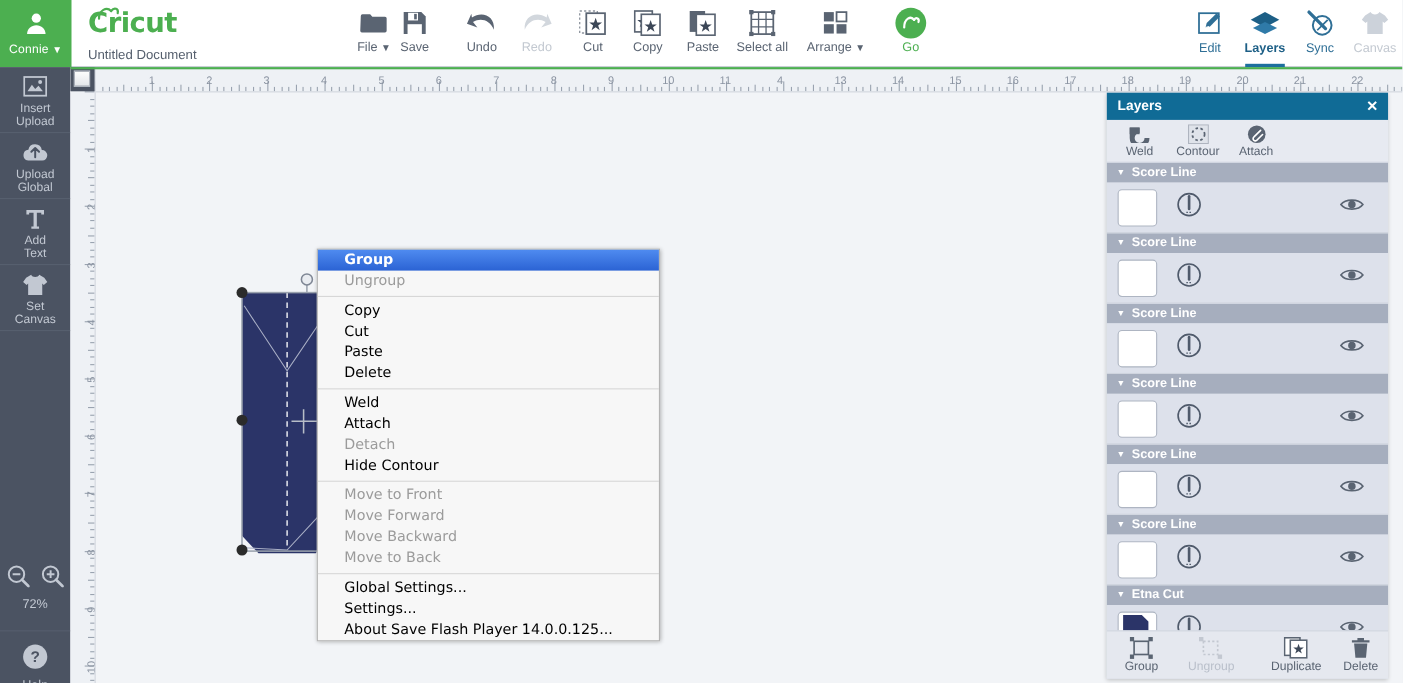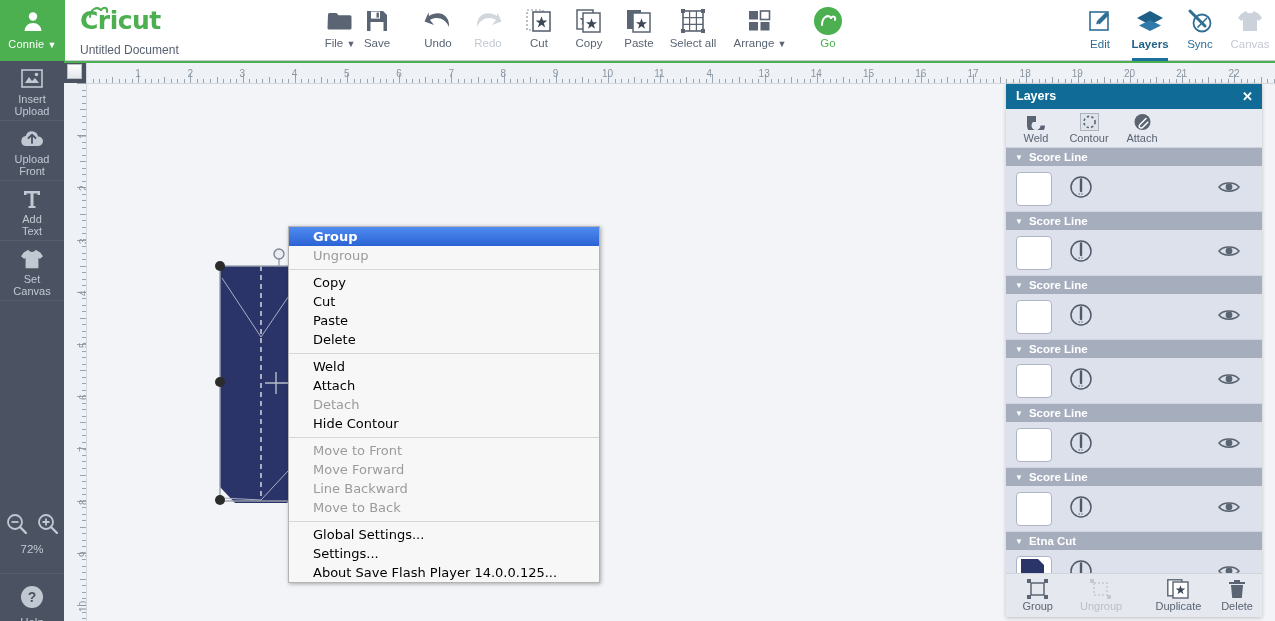--- a/index.html
+++ b/index.html
@@ -265,21 +265,21 @@
     </div>
   </div>
   <div class="sitem">
     <div class="ic">
       <svg width="26" height="20" viewBox="0 0 26 20">
           <path d="M6.5 17 a5 5 0 01.3-9.9 A6.2 6.2 0 0119 7.4 a4.8 4.8 0 01.4 9.6z" fill="#c2c8d2"></path>
           <path d="M13 14 V6 M9.5 9 L13 5.6 L16.5 9" stroke="#4b5362" stroke-width="1.8" fill="none" stroke-linecap="round" stroke-linejoin="round"></path>
         </svg>
     </div>
     <div class="lb">
-      <span>Upload</span><br><span>Front</span>
+      <span>Upload</span><br><span>Global</span>
     </div>
   </div>
   <div class="sitem">
     <div class="ic">
       <svg width="20" height="20" viewBox="0 0 20 20">
           <path d="M2 2 H18 V6 H15.5 V4.5 H11.5 V17 H13.5 V19 H6.5 V17 H8.5 V4.5 H4.5 V6 H2z" fill="#c2c8d2"></path>
         </svg>
     </div>
     <div class="lb">
       <span>Add</span><br><span>Text</span>
@@ -668,21 +668,21 @@
     <div class="mrow">Paste</div>
     <div class="mrow">Delete</div>
     <div class="msep"></div>
     <div class="mrow">Weld</div>
     <div class="mrow">Attach</div>
     <div class="mrow dis">Detach</div>
     <div class="mrow">Hide Contour</div>
     <div class="msep"></div>
     <div class="mrow dis">Move to Front</div>
     <div class="mrow dis">Move Forward</div>
-    <div class="mrow dis">Line Backward</div>
+    <div class="mrow dis">Move Backward</div>
     <div class="mrow dis">Move to Back</div>
     <div class="msep"></div>
     <div class="mrow">Global Settings...</div>
     <div class="mrow">Settings...</div>
     <div class="mrow">About Save Flash Player 14.0.0.125...</div>
   </div>
 
 <div id="layers">
   <div id="lhead">
     <span>Layers</span>

